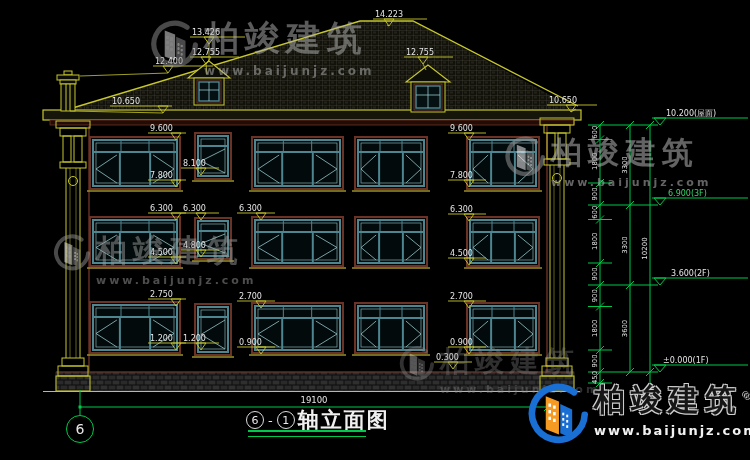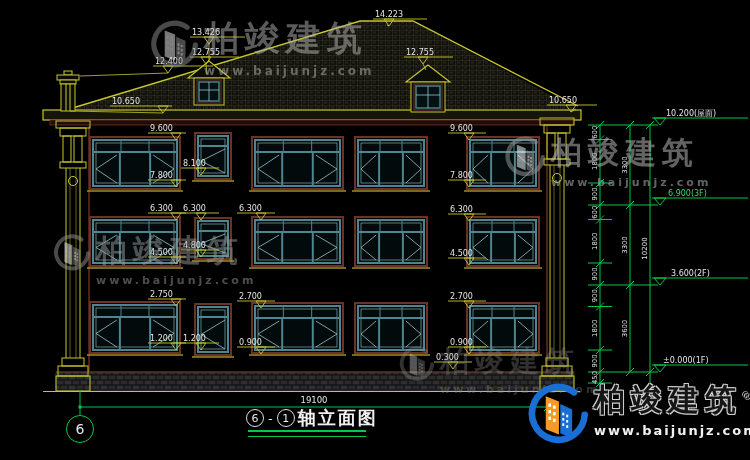--- a/index.html
+++ b/index.html
@@ -6,21 +6,21 @@
   #stage{position:relative;width:750px;height:460px;background:#000;overflow:hidden;
          font-family:"DejaVu Sans",sans-serif;}
   #cad{position:absolute;left:0;top:0;}
   
   .titlebar{position:absolute;left:246px;top:406px;display:flex;align-items:center;
             gap:3px;color:#e8e8e8;z-index:4;}
   .ax-circle{display:inline-flex;align-items:center;justify-content:center;
              width:16px;height:16px;border:1.4px solid #dcdcdc;border-radius:50%;
              font-size:11px;line-height:1;color:#e8e8e8;}
   .t-dash{font-size:13px;margin:0 1px;color:#e8e8e8;}
-  .t-text{font-size:18px;font-weight:bold;letter-spacing:2px;color:#f0f0f0;}
+  .t-text{font-size:21px;font-weight:bold;letter-spacing:2px;color:#f0f0f0;}
   .t-underline{position:absolute;left:248px;top:430px;width:118px;height:4px;
                border-top:2.5px solid #00c84a;border-bottom:1px solid #00c84a;z-index:4;}
   
   .axis-bubble{position:absolute;left:66px;top:415px;width:26px;height:26px;
                border:1.6px solid #00c84a;border-radius:50%;display:flex;
                align-items:center;justify-content:center;color:#e8e8e8;
                font-size:14px;z-index:4;}
   
   .wm{position:absolute;display:flex;align-items:flex-start;gap:6px;z-index:3;
       pointer-events:none;white-space:nowrap;}

